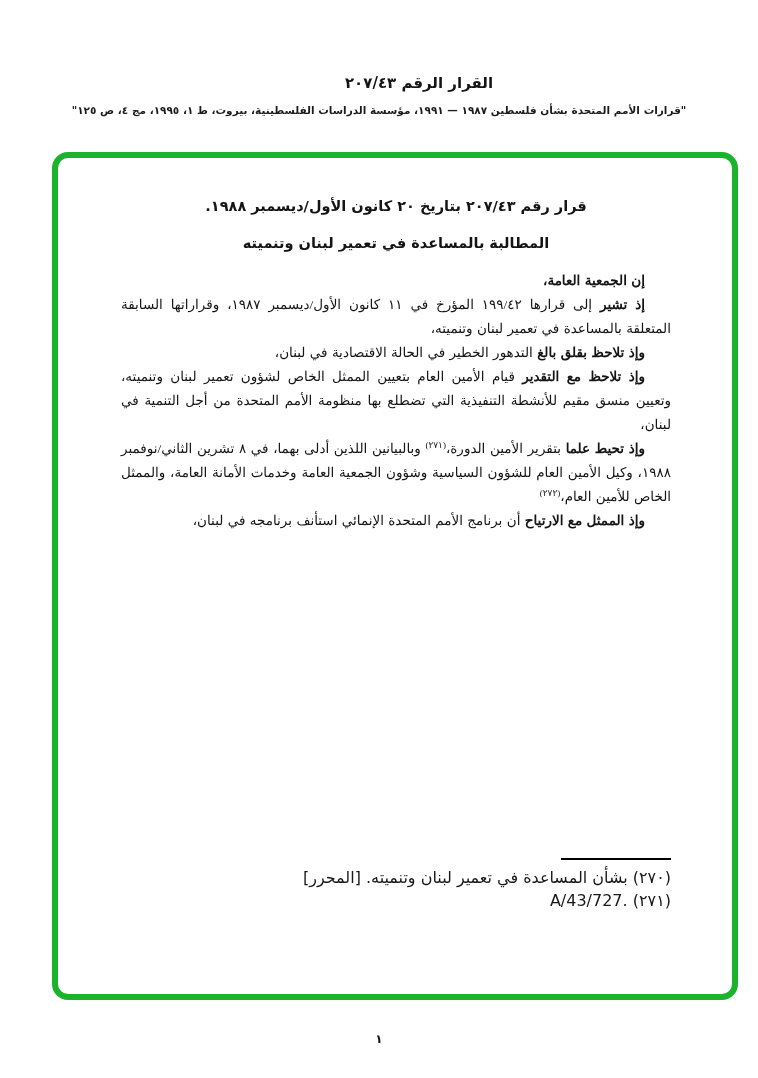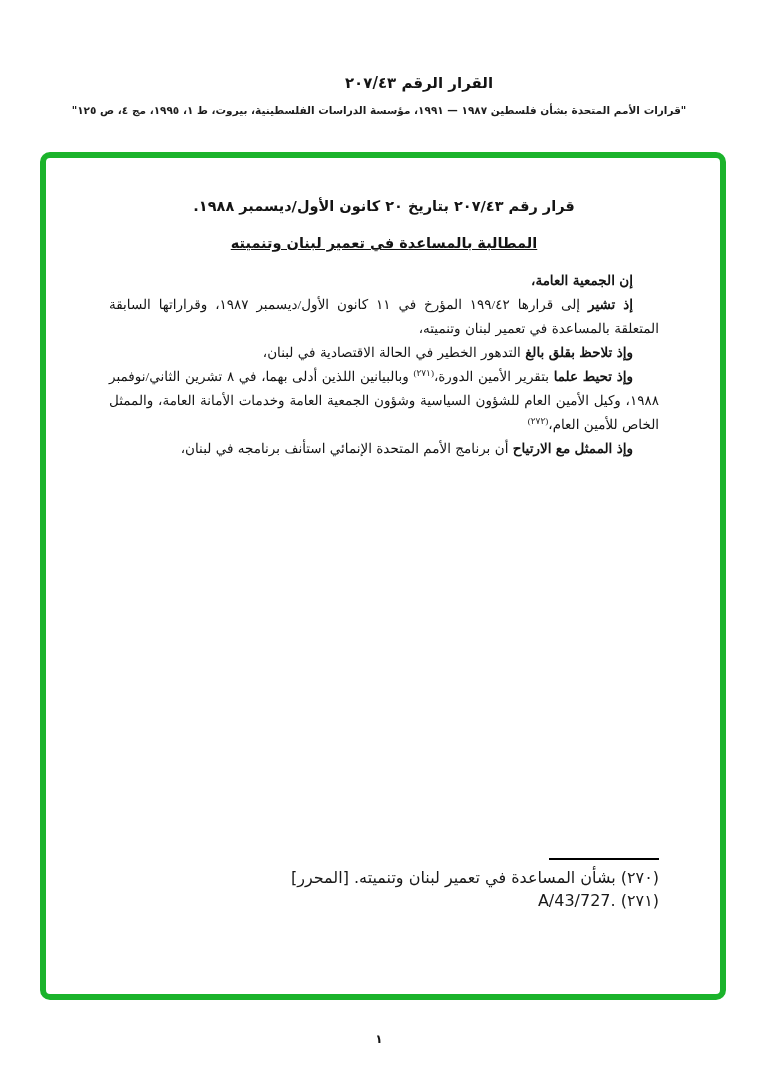--- a/index.html
+++ b/index.html
@@ -11,35 +11,35 @@
     text-align:center; direction:rtl;
     font-size:15px; font-weight:bold; letter-spacing:0.2px;margin-left:40px;
   }
   .attribution {
     position:absolute; top:104px; left:0; width:100%;
     text-align:center; direction:rtl;
     font-size:10.5px; font-weight:bold; color:#1c1c1c;
   }
 
   .frame {
-    position:absolute; left:40px; top:152px; width:686px; height:848px;
+    position:absolute; left:52px; top:152px; width:686px; height:848px;
     border:6px solid var(--frame-green, #1bb32b);
-    border-radius:10px;
+    border-radius:16px;
   }
 
   .doc {
     position:absolute; inset:0; direction:rtl;
     padding:24px 61px 0 63px;
   }
   .doc-title {
     text-align:center; font-weight:bold;
     font-size:14.5px; line-height:24px; direction:rtl;
   }
   .t1 { margin-top:12px; }
-  .t2 { margin-top:13px;text-decoration:underline; }
+  .t2 { margin-top:13px; }
 
   .body-block { margin-top:14px;font-family:Liberation Serif, serif; }
   .para {
     font-size:13.5px; line-height:24px;
     text-align:justify; text-indent:26px;
     word-spacing:1px; direction:rtl;
   }
   .para .b { font-weight:bold; }
   .para sup { font-size:9px; line-height:0; font-weight:normal; }
 
@@ -69,20 +69,21 @@
 <div class="attribution">"قرارات الأمم المتحدة بشأن فلسطين ١٩٨٧ — ١٩٩١، مؤسسة الدراسات الفلسطينية، بيروت، ط ١، ١٩٩٥، مج ٤، ص ١٢٥"</div>
 
 <div class="frame">
   <div class="doc">
     <div class="doc-title t1">قرار رقم ٢٠٧/٤٣ بتاريخ ٢٠ كانون الأول/ديسمبر ١٩٨٨.</div>
     <div class="doc-title t2">المطالبة بالمساعدة في تعمير لبنان وتنميته</div>
     <div class="body-block">
         <p class="para"><span class="b">إن الجمعية العامة،</span></p>
         <p class="para"><span class="b">إذ تشير</span><span> إلى قرارها ١٩٩/٤٢ المؤرخ في ١١ كانون الأول/ديسمبر ١٩٨٧، وقراراتها السابقة المتعلقة بالمساعدة في تعمير لبنان وتنميته،</span></p>
         <p class="para"><span class="b">وإذ تلاحظ بقلق بالغ</span><span> التدهور الخطير في الحالة الاقتصادية في لبنان،</span></p>
+        <p class="para"><span class="b">وإذ تلاحظ مع التقدير</span><span> قيام الأمين العام بتعيين الممثل الخاص لشؤون تعمير لبنان وتنميته، وتعيين منسق مقيم للأنشطة التنفيذية التي تضطلع بها منظومة الأمم المتحدة من أجل التنمية في لبنان،</span></p>
         <p class="para"><span class="b">وإذ تحيط علما</span><span> بتقرير الأمين الدورة،</span><sup>(٢٧١)</sup><span> وبالبيانين اللذين أدلى بهما، في ٨ تشرين الثاني/نوفمبر ١٩٨٨، وكيل الأمين العام للشؤون السياسية وشؤون الجمعية العامة وخدمات الأمانة العامة، والممثل الخاص للأمين العام،</span><sup>(٢٧٢)</sup></p>
         <p class="para"><span class="b">وإذ الممثل مع الارتياح</span><span> أن برنامج الأمم المتحدة الإنمائي استأنف برنامجه في لبنان،</span></p>
       </div>
   </div>
   <div class="fn-block">
     <div class="fn-sep"></div>
     <div>
         <div class="footnote"><span>(٢٧٠) </span><span>بشأن المساعدة في تعمير لبنان وتنميته. [المحرر]</span></div>
         <div class="footnote"><span>(٢٧١) </span><span dir="ltr">A/43/727.</span></div>
       </div>

